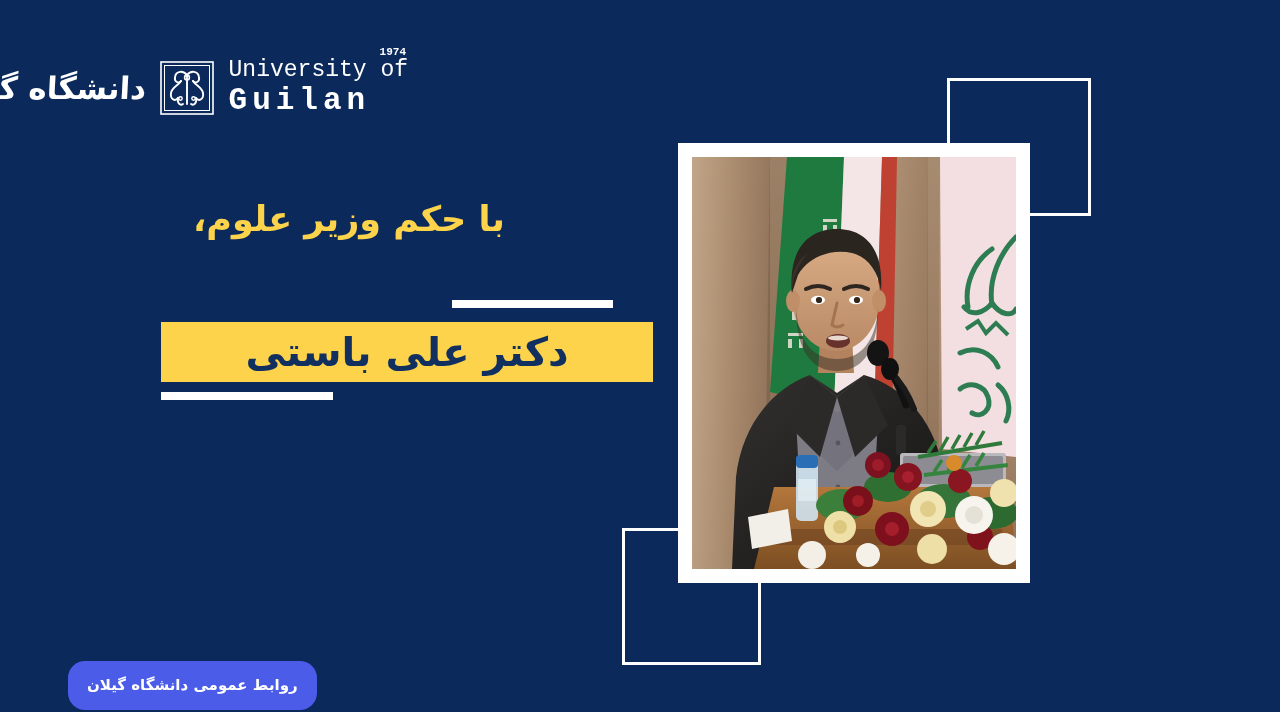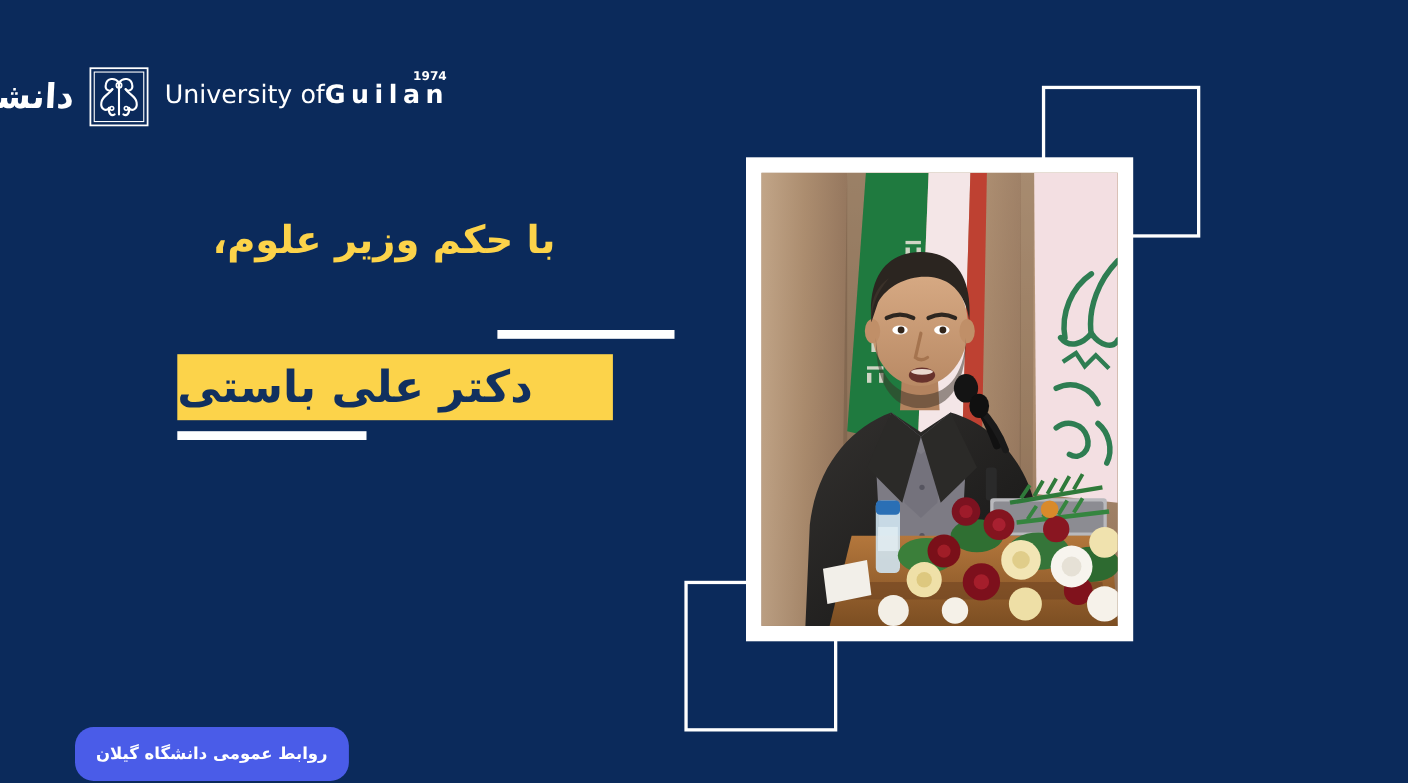--- a/index.html
+++ b/index.html
@@ -48,35 +48,36 @@
     white-space: nowrap;
   }
   #logo-emblem {
     width: 56px;
     height: 56px;
     margin: 0 8px;
     flex: 0 0 auto;
   }
   #logo-en {
     display: flex;
-    flex-direction: row;
+    flex-direction: column;
     align-items: flex-start;
     direction: ltr;
     margin-left: 6px;
     position: relative;
+    font-family: Liberation Mono, monospace;
   }
   #logo-en-line1 {
     font-size: 23px;
     color: #ffffff;
     line-height: 1.12;
     font-weight: 400;
     white-space: nowrap;
   }
   #logo-en-line2 {
-    font-size: 23px;
+    font-size: 31px;
     color: #ffffff;
     font-weight: 700;
     letter-spacing: 5px;
     line-height: 1.12;
     white-space: nowrap;
   }
   #logo-en-year {
     position: absolute;
     top: -12px;
     right: 2px;
@@ -115,26 +116,26 @@
     left: 161px;
     top: 392px;
     width: 172px;
   }
 
   
   #name-banner {
     position: absolute;
     left: 161px;
     top: 322px;
-    width: 396px;
+    width: 492px;
     height: 60px;
     background: #fcd34a;
     display: flex;
     align-items: center;
-    justify-content: flex-end;
+    justify-content: center;
     direction: rtl;
   }
   #name-text {
     color: #11305f;
     font-size: 40px;
     font-weight: 700;
     line-height: 1;
     letter-spacing: -0.5px;
     white-space: nowrap;
   }

